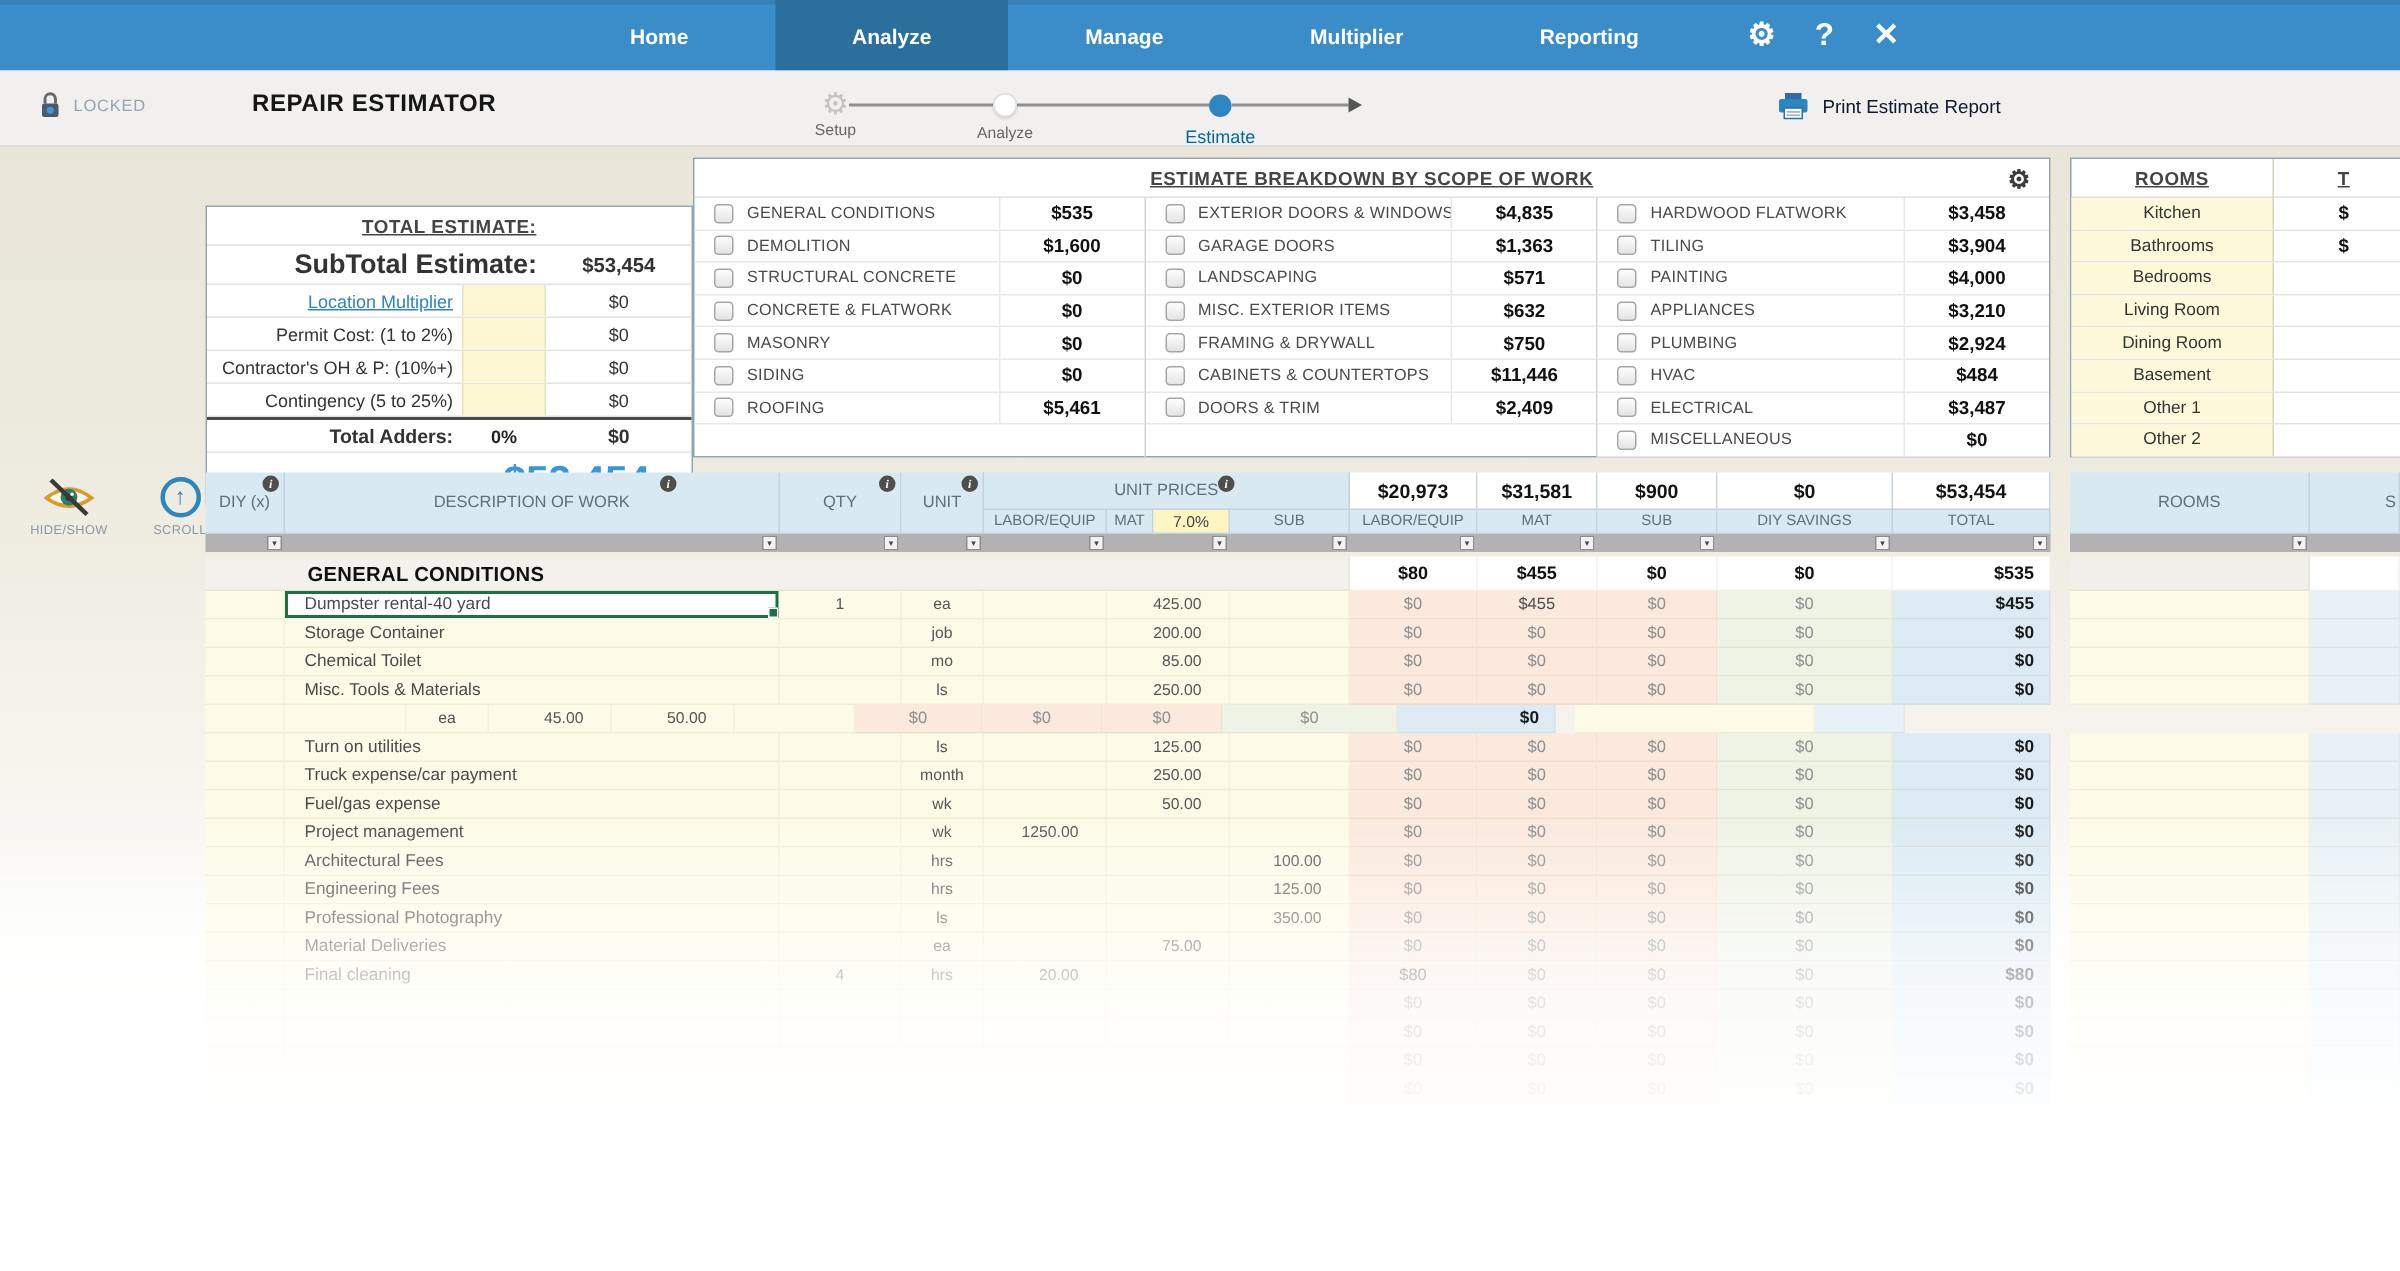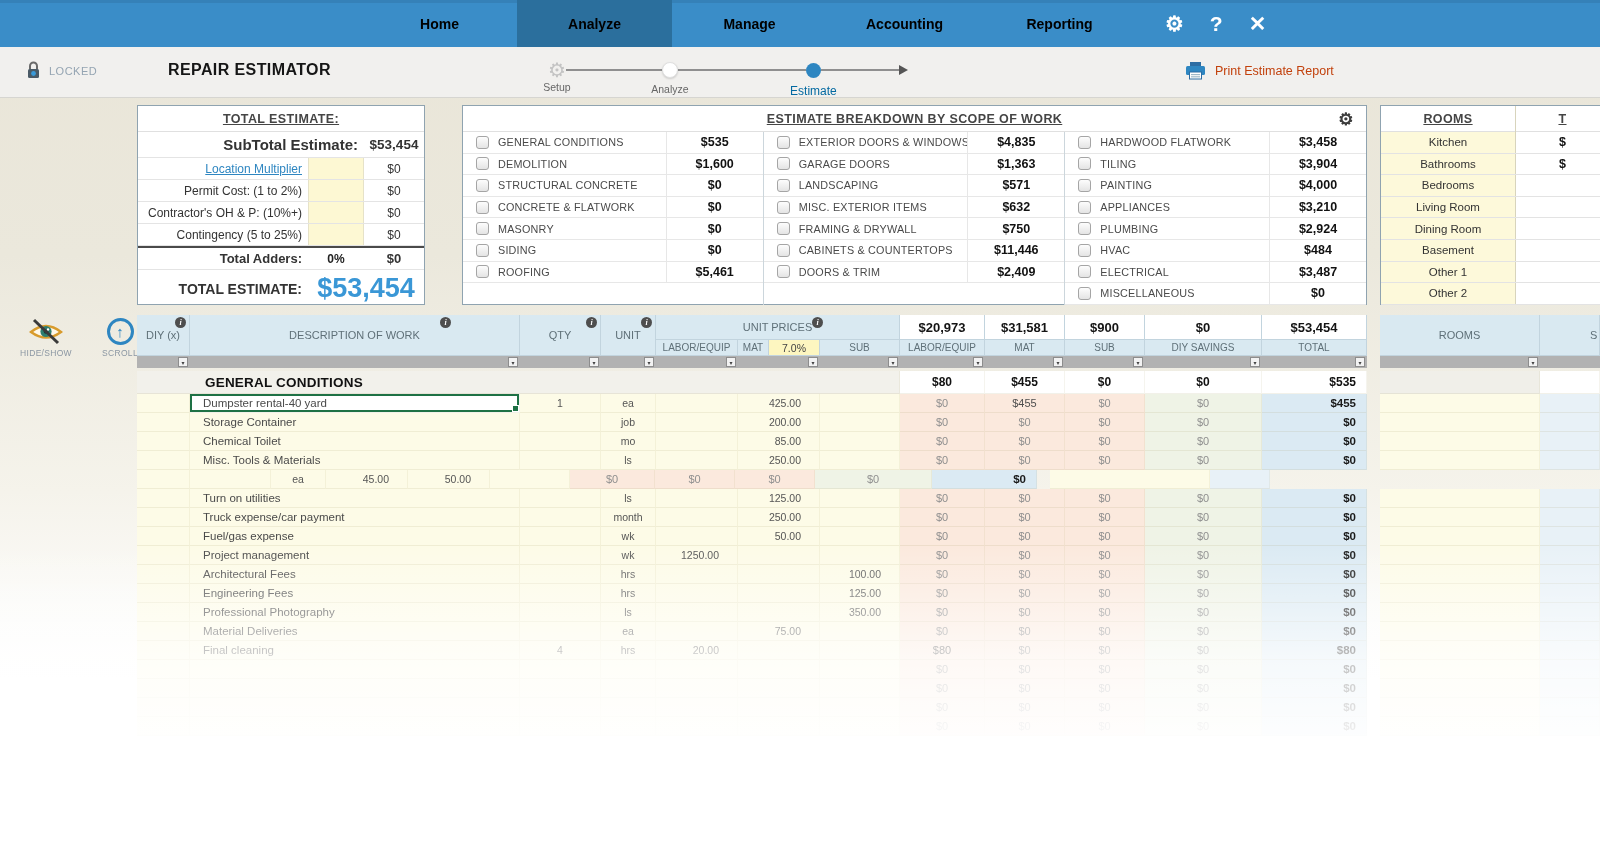--- a/index.html
+++ b/index.html
@@ -5,21 +5,21 @@
   * { margin:0; padding:0; box-sizing:border-box; }
   body { font-family:"Liberation Sans", sans-serif; background:#fff; }
   .app { position:relative; width:1600px; height:847px; overflow:hidden;
          background:linear-gradient(180deg,#e9e5d8 0%,#ebe8dc 30%,#f5f3eb 58%,#ffffff 80%); }
 
   
   .nav { position:absolute; top:0; left:0; width:1600px; height:47px; background:#3a8dc8;
          display:flex; align-items:stretch; box-shadow:inset 0 3px 0 rgba(0,0,0,0.08); }
   .nav-spacer { width:362px; }
   .nav-tab { width:155px; display:flex; align-items:center; justify-content:center;
-             color:#000000; font-size:14px; font-weight:600; cursor:pointer; }
+             color:#ffffff; font-size:14px; font-weight:600; cursor:pointer; }
   .nav-tab.active { background:#2b6f9d; }
   .nav-icons { display:flex; align-items:center; gap:26px; margin-left:28px; }
   .nav-ico { color:#fff; font-size:21px; font-weight:bold; cursor:pointer; line-height:1; }
 
   
   .toolbar { position:absolute; top:47px; left:0; width:1600px; height:51px; background:#f1f0ee;
              border-bottom:1px solid #d6d5d1; }
   .lockbox { position:absolute; left:26px; top:14px; display:flex; align-items:center; gap:8px; }
   .lock-label { font-size:11px; color:#94a4b2; letter-spacing:0.5px; }
   .page-title { position:absolute; left:168px; top:14px; font-size:16px; font-weight:800;
@@ -30,30 +30,30 @@
                 font-size:10.5px; color:#666; white-space:nowrap; }
   .step-label.bold { font-weight:normal; font-size:12px; color:#0369a1; }
   .step-gear { font-size:20px; color:#c3c3c3; line-height:1; }
   .step-circle { width:16px; height:16px; border-radius:50%; background:#fff; border:1px solid #e0e0e0;
                  box-shadow:0 1px 2px rgba(0,0,0,0.15); }
   .step-dot { width:15px; height:15px; border-radius:50%; background:#2e86c1; }
   .step-line { height:2px; background:#8f8f8f; }
   .arrow-head { width:0; height:0; border-left:9px solid #555; border-top:5px solid transparent;
                 border-bottom:5px solid transparent; }
   .print-area { position:absolute; left:1185px; top:15px; display:flex; align-items:center; gap:9px; cursor:pointer; }
-  .print-label { font-size:12.5px; color:#c2410c; }
+  .print-label { font-size:12.5px; color:#0f172a; }
 
   
   .panel { position:absolute; top:105px; height:200px; background:#fff; border:1px solid #8fa3b0; }
   .p-title { height:26px; display:flex; align-items:center; justify-content:center;
              font-size:12.5px; font-weight:bold; color:#454545; text-decoration:underline;
              letter-spacing:0.4px; border-bottom:1px solid #e0e0e0; position:relative; }
 
   
-  .totals-panel { left:137px; width:288px; }
+  .totals-panel { left:137px; width:325px;margin-top:32px; }
   .t-row { display:flex; align-items:center; border-bottom:1px solid #e4e4e4; }
   .t-label { width:170px; text-align:right; font-size:12px; color:#333; padding-right:6px; }
   .t-mid { width:56px; height:100%; display:flex; align-items:center; justify-content:center;
            font-size:12px; color:#222; }
   .t-mid.yellow { background:#fdf8d3; border-left:1px solid #e6e2c8; border-right:1px solid #e6e2c8; }
   .t-val { flex:1; text-align:center; font-size:12px; color:#333; }
   .link { color:#2e86c1; text-decoration:underline; cursor:pointer; }
   .bold { font-weight:bold; }
   .grand-total-val { flex:1; text-align:center; font-size:27px; font-weight:bold; color:#3a97d6; }
 
@@ -139,21 +139,21 @@
 <body>
 
 <div class="app">
 
   <div class="nav">
     <div class="nav-spacer"></div>
     <div id="nav-tabs" style="display:flex">
         <div class="nav-tab">Home</div>
         <div class="nav-tab active">Analyze</div>
         <div class="nav-tab">Manage</div>
-        <div class="nav-tab">Accounting</div>
+        <div class="nav-tab">Multiplier</div>
         <div class="nav-tab">Reporting</div>
       </div>
     <div class="nav-icons">
       <span class="nav-ico">⚙</span>
       <span class="nav-ico">?</span>
       <span class="nav-ico">✕</span>
     </div>
   </div>
 
   <div class="toolbar">
@@ -194,21 +194,21 @@
         <rect x="6" y="12" width="9" height="1.2" fill="#9fb8c8"></rect>
         <rect x="6" y="14.2" width="9" height="1.2" fill="#9fb8c8"></rect>
       </svg>
       <span class="print-label">Print Estimate Report</span>
     </div>
   </div>
 
   <div class="panel totals-panel">
     <div class="p-title">TOTAL ESTIMATE:</div>
     <div class="t-row" style="height:26px">
-      <div class="t-label bold" style="width:226px; font-size:15px">SubTotal Estimate:</div>
+      <div class="t-label bold" style="width:226px; font-size:18px">SubTotal Estimate:</div>
       <div class="t-val bold" style="font-size:13.5px">$53,454</div>
     </div>
     <div class="t-row" style="height:22px">
       <div class="t-label"><span class="link">Location Multiplier</span></div>
       <div class="t-mid yellow"></div>
       <div class="t-val">$0</div>
     </div>
     <div class="t-row" style="height:22px">
       <div class="t-label">Permit Cost: (1 to 2%)</div>
       <div class="t-mid yellow"></div>

